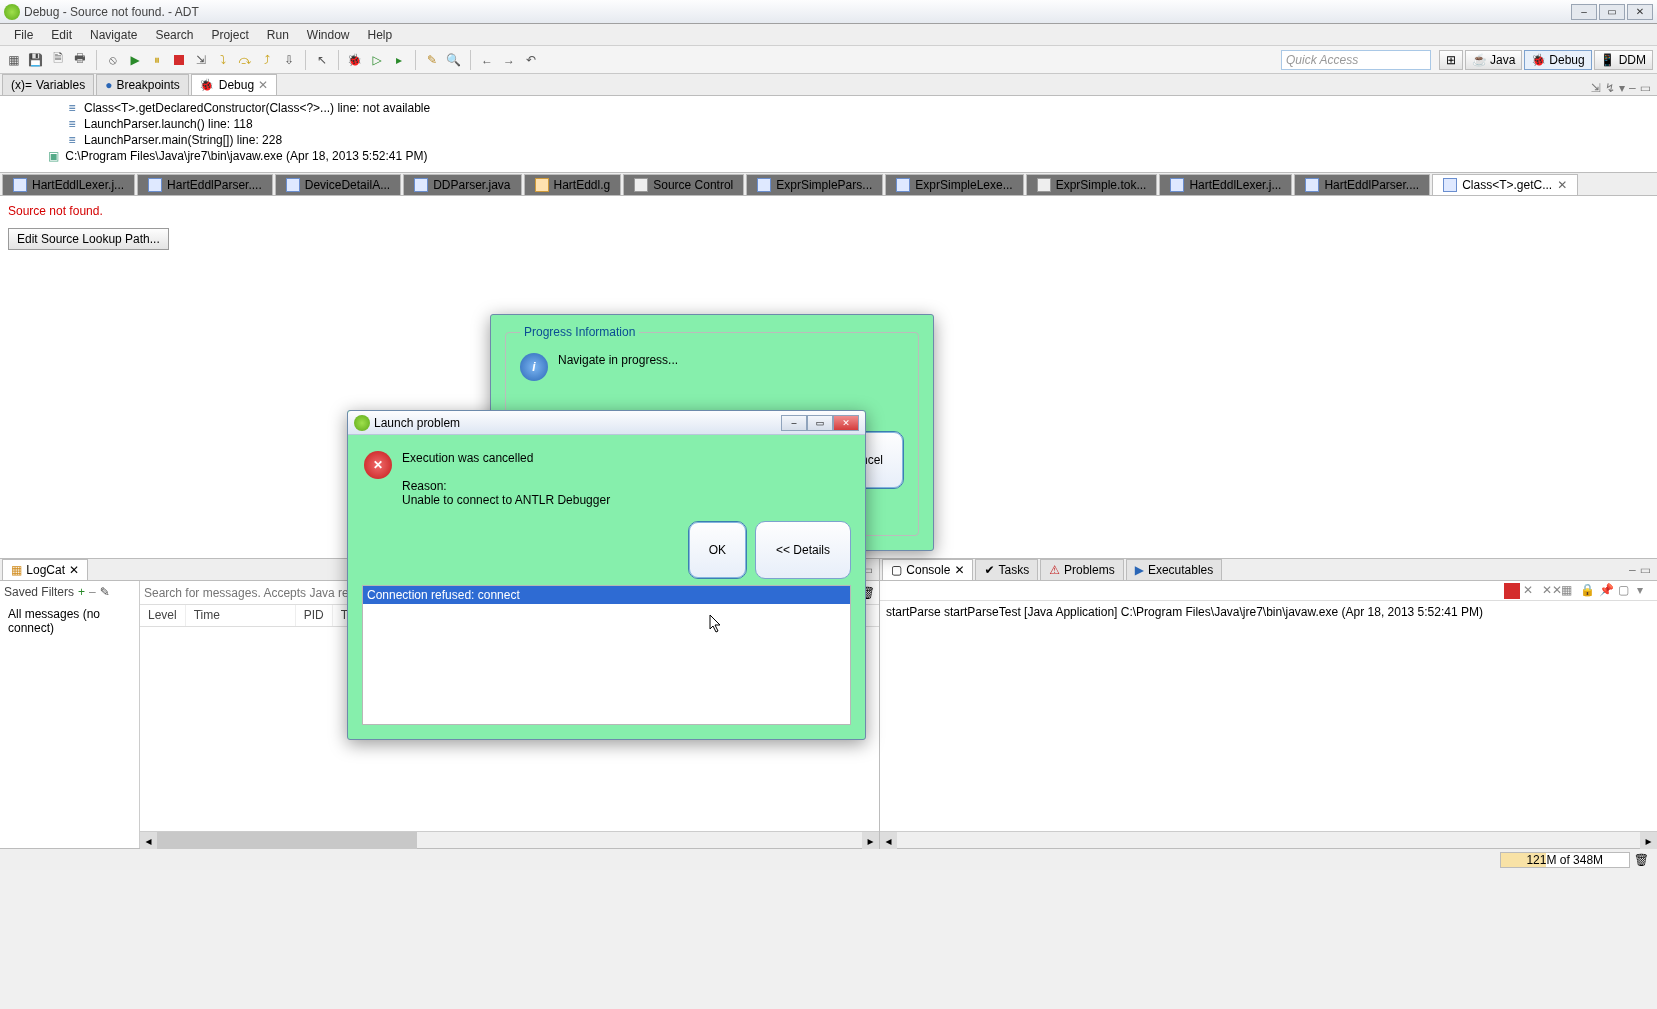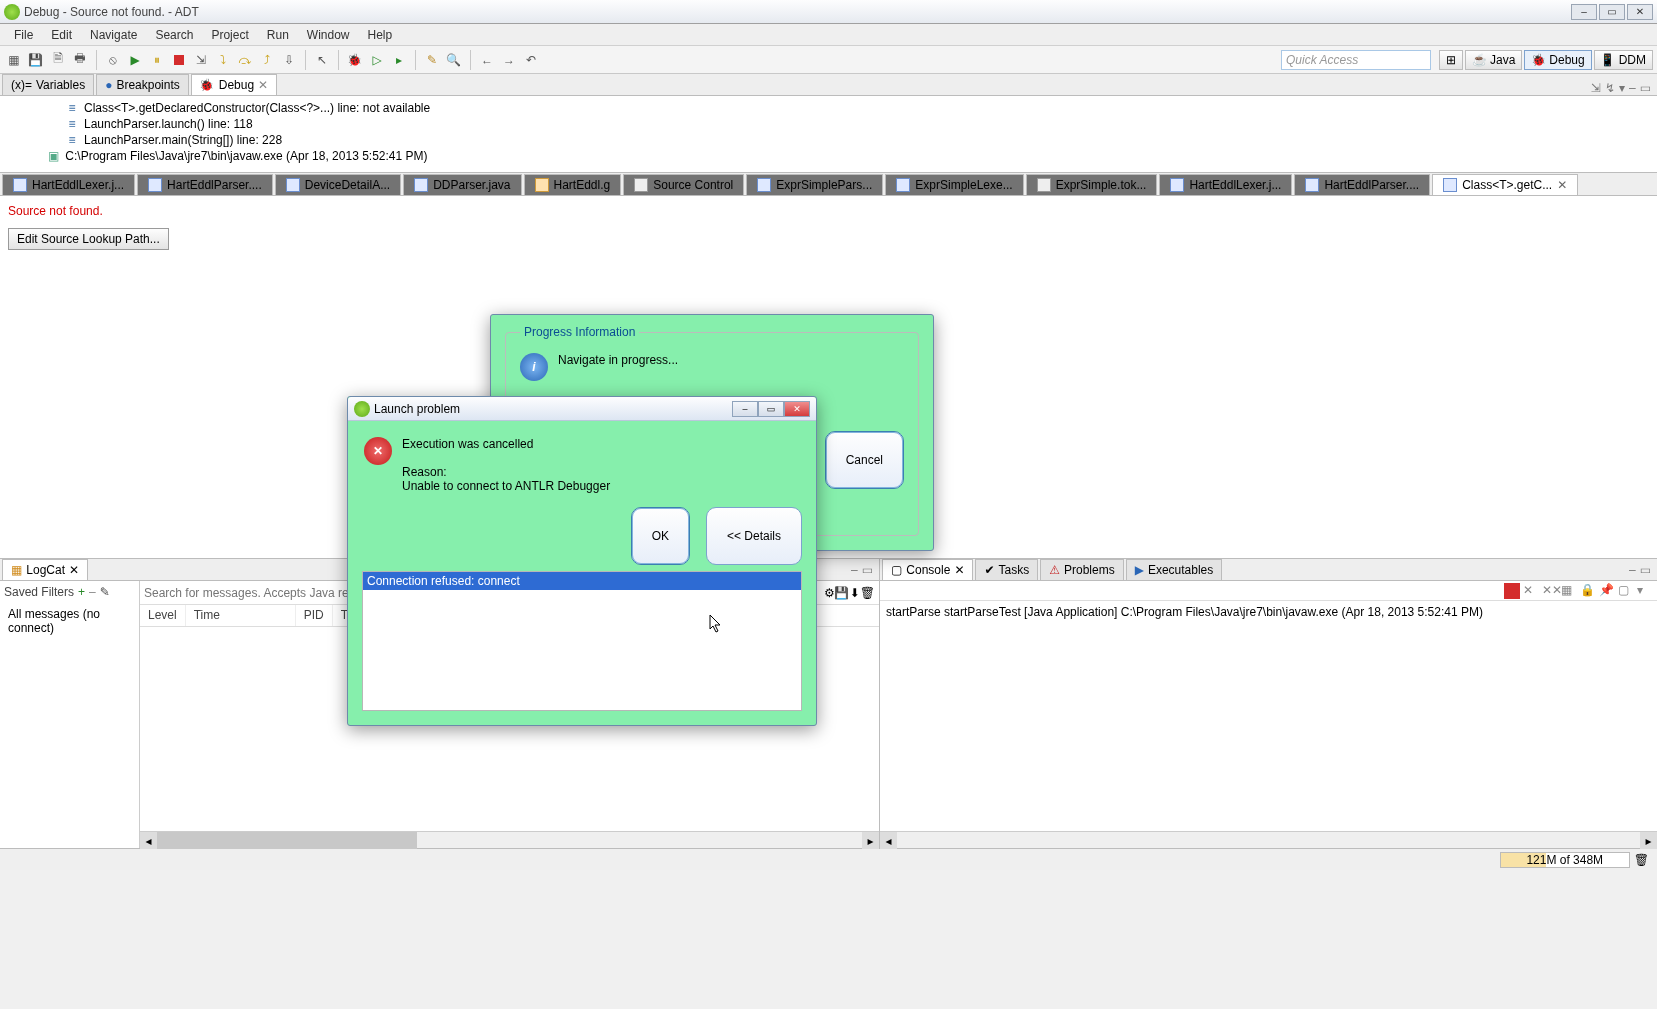--- a/index.html
+++ b/index.html
@@ -100,24 +100,24 @@
 
 
 #progressDlg{ left:490px; top:314px; width:444px; }
 #progressDlg fieldset{ border:1px solid #bcbcbc; border-radius:4px; padding:14px 14px 46px 14px;}
 #progressDlg legend{ padding:0 4px; color:#0a4d94;}
 #progressDlg .prow{ display:flex; align-items:flex-start; gap:10px;}
 #progressDlg .iicon{ width:28px;height:28px;border-radius:50%; background:radial-gradient(#7cb6f2,#2a66b6); display:flex;align-items:center;justify-content:center; color:#fff; font-weight:bold; font-style:italic;}
 #progressDlg .btnrow{ display:flex; justify-content:flex-end; margin-top:50px;}
 
 
-#launchDlg{ left:347px; top:396px; width:470px; }
+#launchDlg{ left:347px; top:410px; width:519px; }
 #launchDlg .msgrow{ display:flex; gap:10px; padding:6px 2px 14px 2px;}
 #launchDlg .erricon{ width:28px;height:28px;border-radius:50%; background:radial-gradient(#f06c6c,#c41a1a); display:flex;align-items:center;justify-content:center; color:#fff; font-weight:bold;}
-#launchDlg .btnrow{ display:flex; justify-content:flex-end; gap:16px; margin-bottom:6px;}
+#launchDlg .btnrow{ display:flex; justify-content:flex-end; gap:8px; margin-bottom:6px;}
 #launchDlg .details{ border:1px solid #b7b7b7; background:#fff; height:140px;}
 #launchDlg .details .sel{ background:#2e6bd3; color:#fff; padding:2px 4px;}
 
 .cursor{ position:absolute; left:709px; top:614px; width:14px; height:20px; pointer-events:none;}
 .cursor svg{width:14px;height:20px;}
 
 .red-sq{width:10px;height:10px;background:#d42c2c;display:inline-block;}
 </style>
 </head>
 <body>

